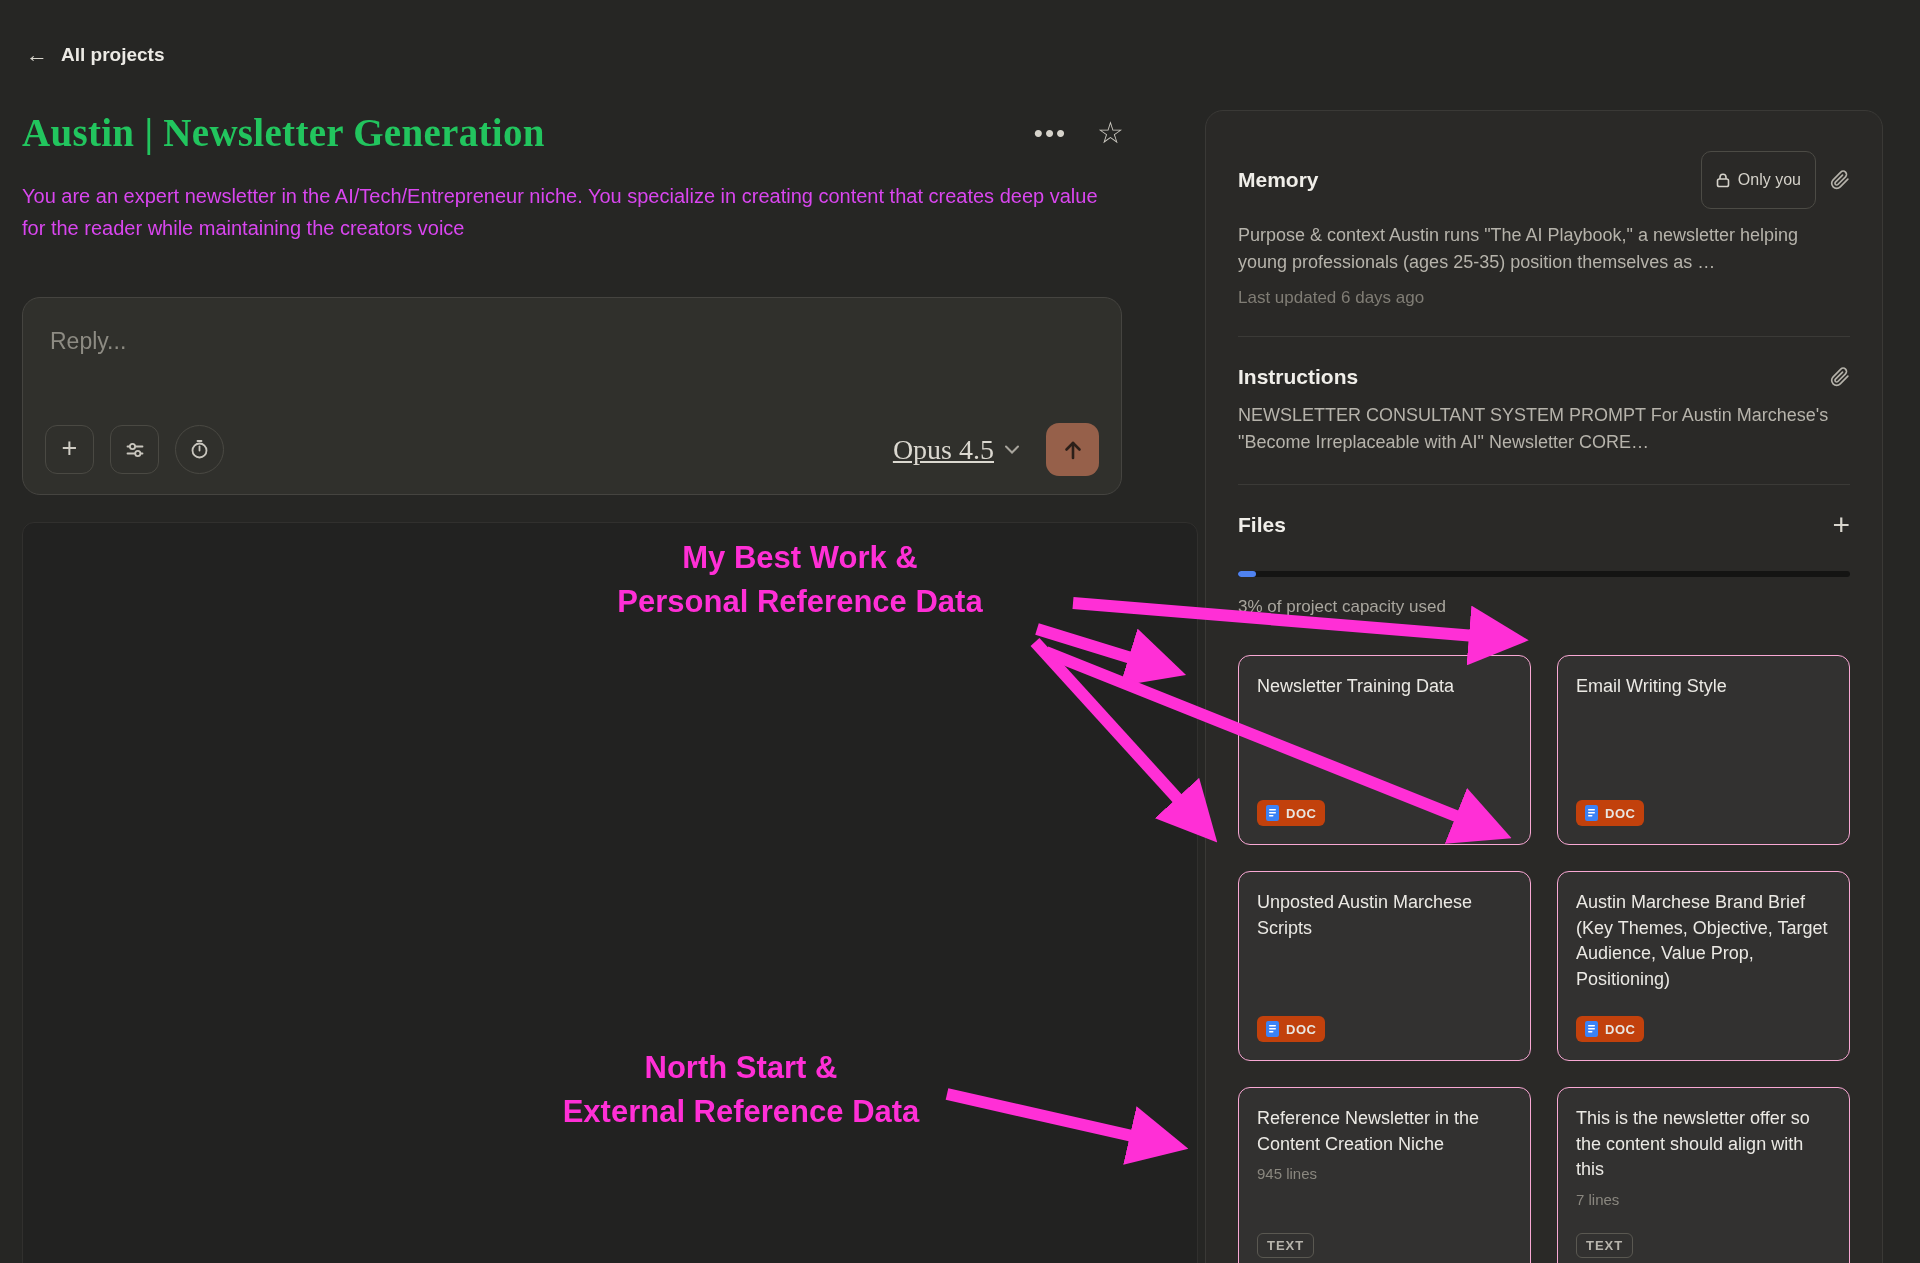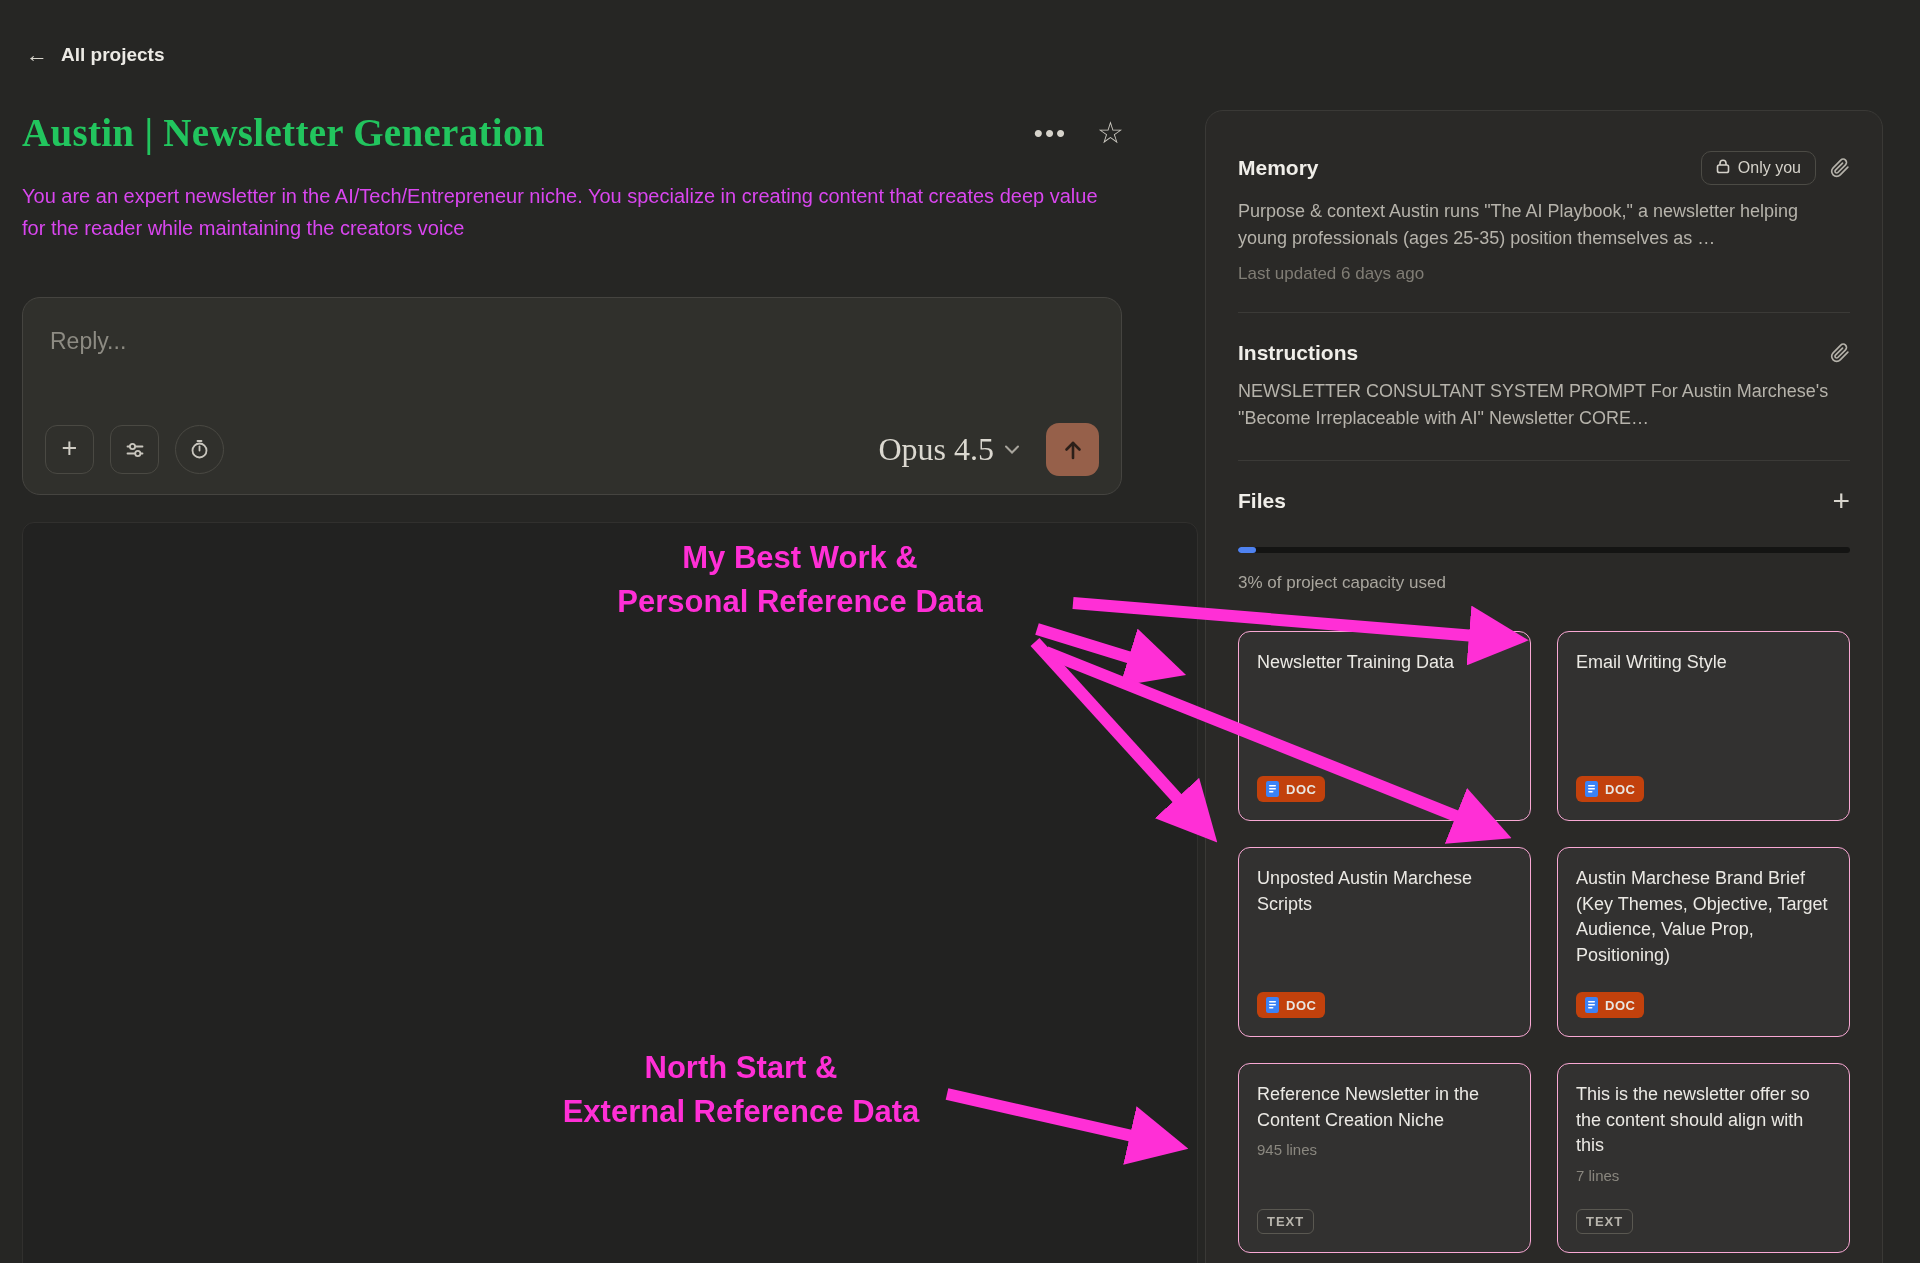--- a/index.html
+++ b/index.html
@@ -54,21 +54,21 @@
     width:49px; height:49px; border:1px solid #4a4943; background:transparent;
     display:flex; align-items:center; justify-content:center;
     color:#c9c6be; cursor:pointer;
   }
   .tool-btn.square { border-radius:12px; }
   .tool-btn.round  { border-radius:50%; }
   .plus-glyph { font-size:27px; font-weight:400; color:#cfccc4; margin-top:-2px; }
   .flex-spacer { flex:1; }
   .model-selector {
     display:flex; align-items:center; gap:11px; margin-right:27px; cursor:pointer;
-    font-family:"Liberation Serif", serif; font-size:32px; color:#dbd8d0;
+    font-family:"Liberation Serif", serif; font-size:28px; color:#dbd8d0;text-decoration:underline;
   }
   .send-btn {
     width:53px; height:53px; border-radius:13px; border:none; cursor:pointer;
     display:flex; align-items:center; justify-content:center;
     background:#96604a;
   }
 
   
   .chat-area {
     position:absolute; left:22px; top:522px; width:1176px; height:760px;
@@ -80,22 +80,22 @@
     position:absolute; left:1205px; top:110px; width:678px; height:1240px;
     background:#2a2927; border:1px solid #3a3936; border-radius:18px;
     padding:40px 32px;
   }
   .panel-section-head {
     display:flex; align-items:center; gap:14px;
   }
   .panel-heading { font-size:21px; font-weight:700; color:#f0eeе9; color:#f0eee9; }
   .privacy-pill {
     margin-left:auto;
-    display:flex; align-items:flex-start; gap:8px;
-    border:1px solid #4c4b45; border-radius:10px; padding:7px 14px;
+    display:flex; align-items:center; gap:8px;
+    border:1px solid #4c4b45; border-radius:10px; padding:19px 14px;
     font-size:16px; color:#d5d2ca; cursor:pointer; background:transparent;
   }
   .clip-icon { color:#b5b2aa; cursor:pointer; display:flex; }
   .section-body {
     margin-top:13px; font-size:18px; line-height:1.5; color:#b6b3ab;
   }
   .muted-line { margin-top:12px; font-size:17px; color:#807d75; }
   .panel-divider { border:none; border-top:1px solid #3b3a37; margin:28px 0; }
 
   .files-head { display:flex; align-items:center; }

